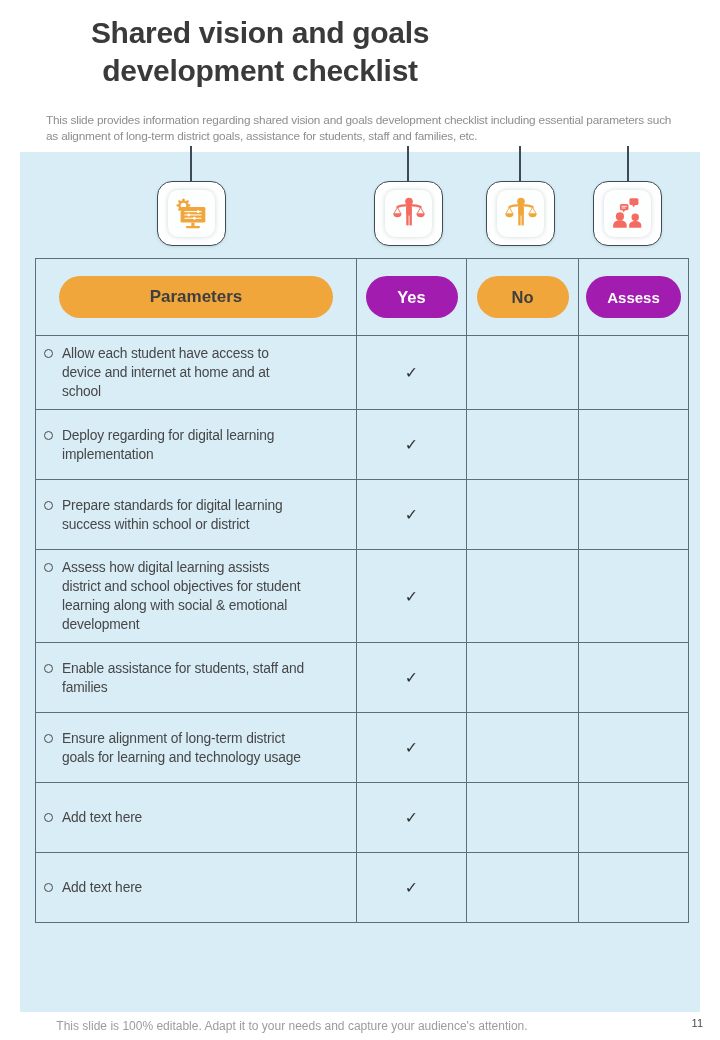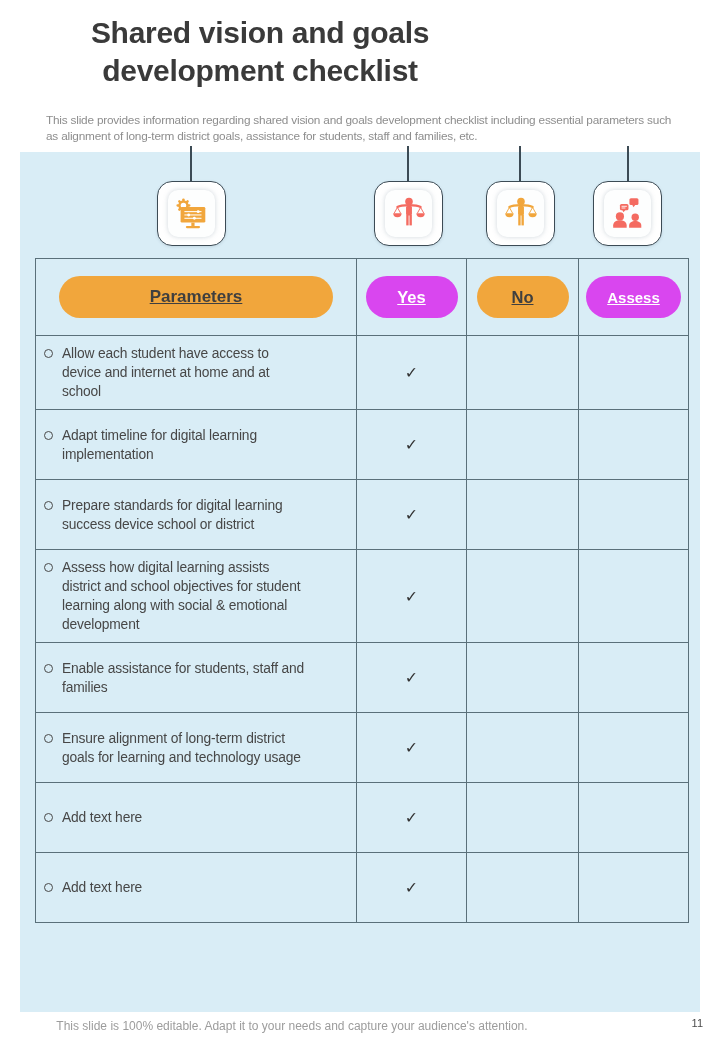--- a/index.html
+++ b/index.html
@@ -54,24 +54,24 @@
   tbody tr:nth-child(3){height:70px;}
   tbody tr:nth-child(4){height:88px;}
   tbody tr:nth-child(5){height:70px;}
   tbody tr:nth-child(6){height:70px;}
   tbody tr:nth-child(7){height:70px;}
   tbody tr:nth-child(8){height:70px;}
   tbody tr:nth-child(9){height:69px;}
 
   .pill{
     display:flex;align-items:center;justify-content:center;
-    height:42px;border-radius:21px;font-weight:700;margin:0 auto;text-decoration:underline;
+    height:42px;border-radius:21px;font-weight:700;margin:0 auto;
   }
   .pill-orange{background:#f1a63c;color:#3f3f3f;}
-  .pill-red{background:#d946ef;color:#ffffff;}
+  .pill-red{background:#a21caf;color:#ffffff;}
   .pill-params{width:274px;font-size:17px;}
   .pill-small{width:92px;font-size:16.5px;}
   .pill-comment{width:95px;font-size:15px;}
 
   .param-cell{padding:8px 4px 8px 8px;}
   .param-flex{display:flex;align-items:flex-start;}
   .bullet{
     flex:0 0 auto;width:7px;height:7px;border:1.3px solid #4a4a4a;
     border-radius:50%;margin:5px 9px 0 0;
   }
@@ -224,34 +224,34 @@
       </div>
     </td>
     <td class="mark-cell"><span class="mark">✓</span></td>
     <td class="mark-cell"><span class="mark"></span></td>
     <td class="mark-cell"><span class="mark"></span></td>
   </tr>
         <tr>
     <td class="param-cell">
       <div class="param-flex">
         <span class="bullet"></span>
-        <span class="param-text">Adapt timeline for digital learning
+        <span class="param-text">Deploy regarding for digital learning
 implementation</span>
       </div>
     </td>
     <td class="mark-cell"><span class="mark">✓</span></td>
     <td class="mark-cell"><span class="mark"></span></td>
     <td class="mark-cell"><span class="mark"></span></td>
   </tr>
         <tr>
     <td class="param-cell">
       <div class="param-flex">
         <span class="bullet"></span>
         <span class="param-text">Prepare standards for digital learning
-success device school or district</span>
+success within school or district</span>
       </div>
     </td>
     <td class="mark-cell"><span class="mark">✓</span></td>
     <td class="mark-cell"><span class="mark"></span></td>
     <td class="mark-cell"><span class="mark"></span></td>
   </tr>
         <tr>
     <td class="param-cell">
       <div class="param-flex">
         <span class="bullet"></span>

